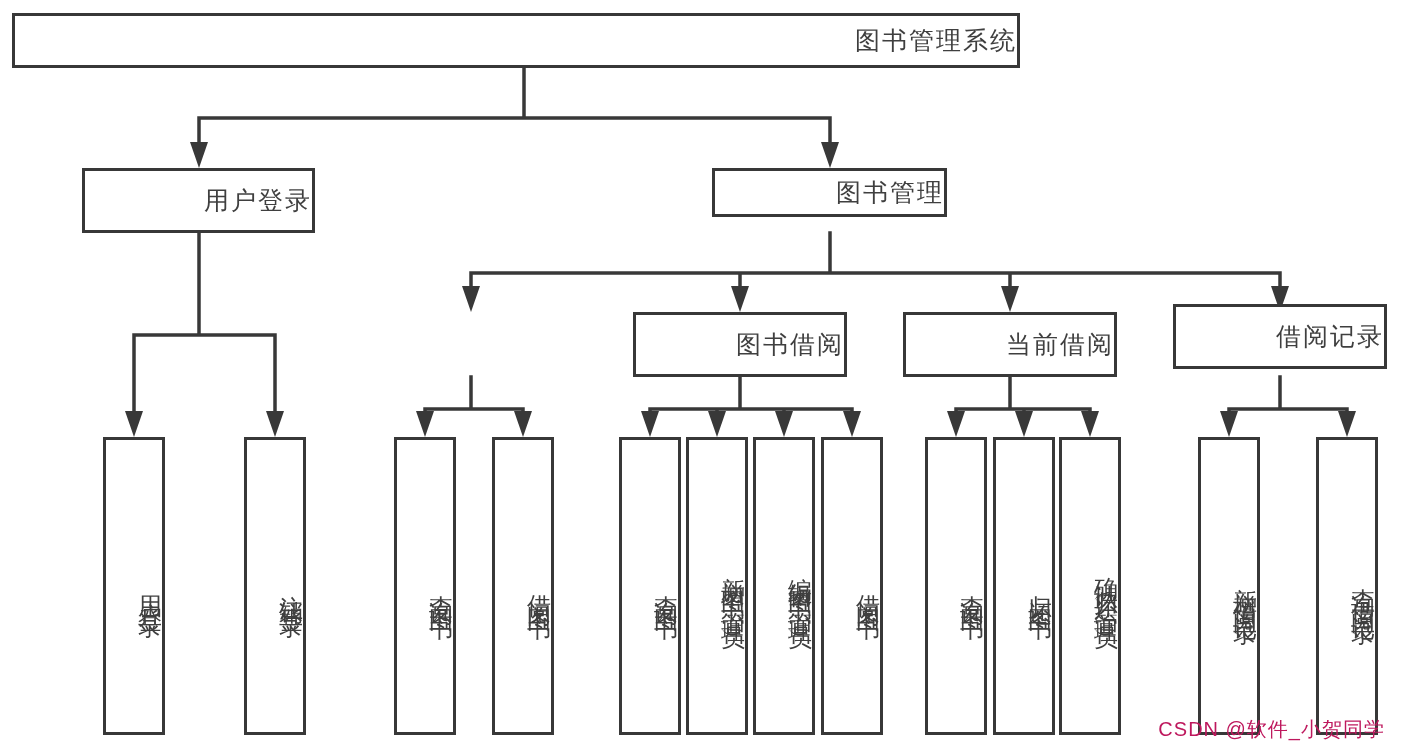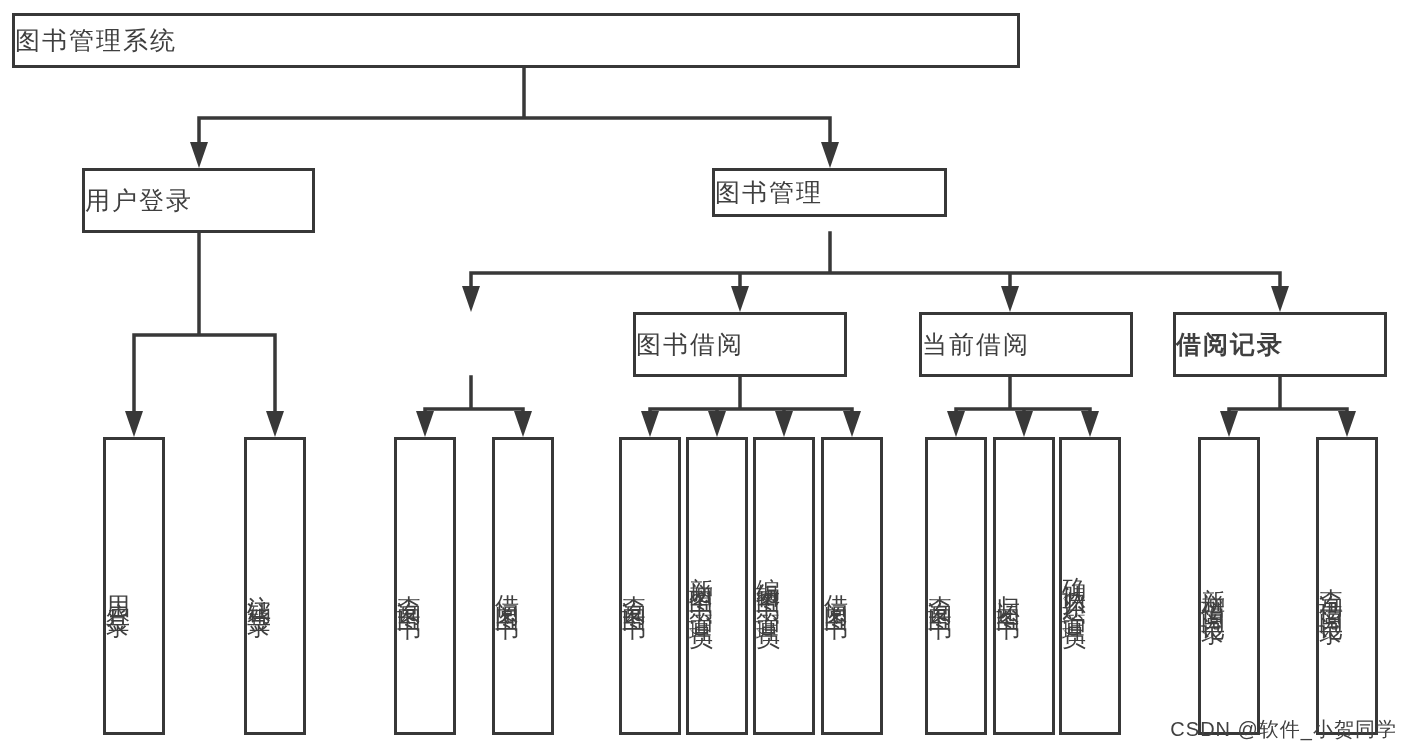--- a/index.html
+++ b/index.html
@@ -34,43 +34,43 @@
     fill: #383838;
     stroke: none;
   }
   .node {
     position: absolute;
     box-sizing: border-box;
     background: #ffffff;
     border: 3px solid #383838;
     display: flex;
     align-items: center;
-    justify-content: flex-start;
+    justify-content: flex-end;
     z-index: 2;
   }
   .h-node span {
     font-size: 25px;
     letter-spacing: 2px;
     white-space: nowrap;
   }
   .v-node span {
     writing-mode: vertical-lr;
     text-orientation: mixed;
     font-size: 24px;
     line-height: 1;
     letter-spacing: 7px;
     margin-bottom: -7px;
     white-space: nowrap;
   }
   .watermark {
     position: absolute;
     top: 716px;
-    right: 8px;
+    right: 20px;
     font-size: 20px;
-    color: #404040;
+    color: #be185d;
     letter-spacing: 1px;
     z-index: 3;
     white-space: nowrap;
   }
 </style>
 </head>
 <body>
 
 <div class="stage">
 
@@ -131,24 +131,24 @@
   <div class="node h-node" style="left:82px; top:168px; width:233px; height:65px;">
     <span>用户登录</span>
   </div>
   <div class="node h-node" style="left:712px; top:168px; width:235px; height:49px;">
     <span>图书管理</span>
   </div>
 
   <div class="node h-node" style="left:633px; top:312px; width:214px; height:65px;">
     <span>图书借阅</span>
   </div>
-  <div class="node h-node" style="left:903px; top:312px; width:214px; height:65px;margin-left:16px;">
+  <div class="node h-node" style="left:903px; top:312px; width:214px; height:65px;">
     <span>当前借阅</span>
   </div>
-  <div class="node h-node" style="left:1173px; top:312px; width:214px; height:65px;font-weight:bold;">
+  <div class="node h-node" style="left:1173px; top:304px; width:214px; height:65px;">
     <span>借阅记录</span>
   </div>
 
   <div class="node v-node" style="left:103px; top:437px; width:62px; height:298px;">
     <span>用户登录</span>
   </div>
   <div class="node v-node" style="left:244px; top:437px; width:62px; height:298px;">
     <span>注销登录</span>
   </div>
 

